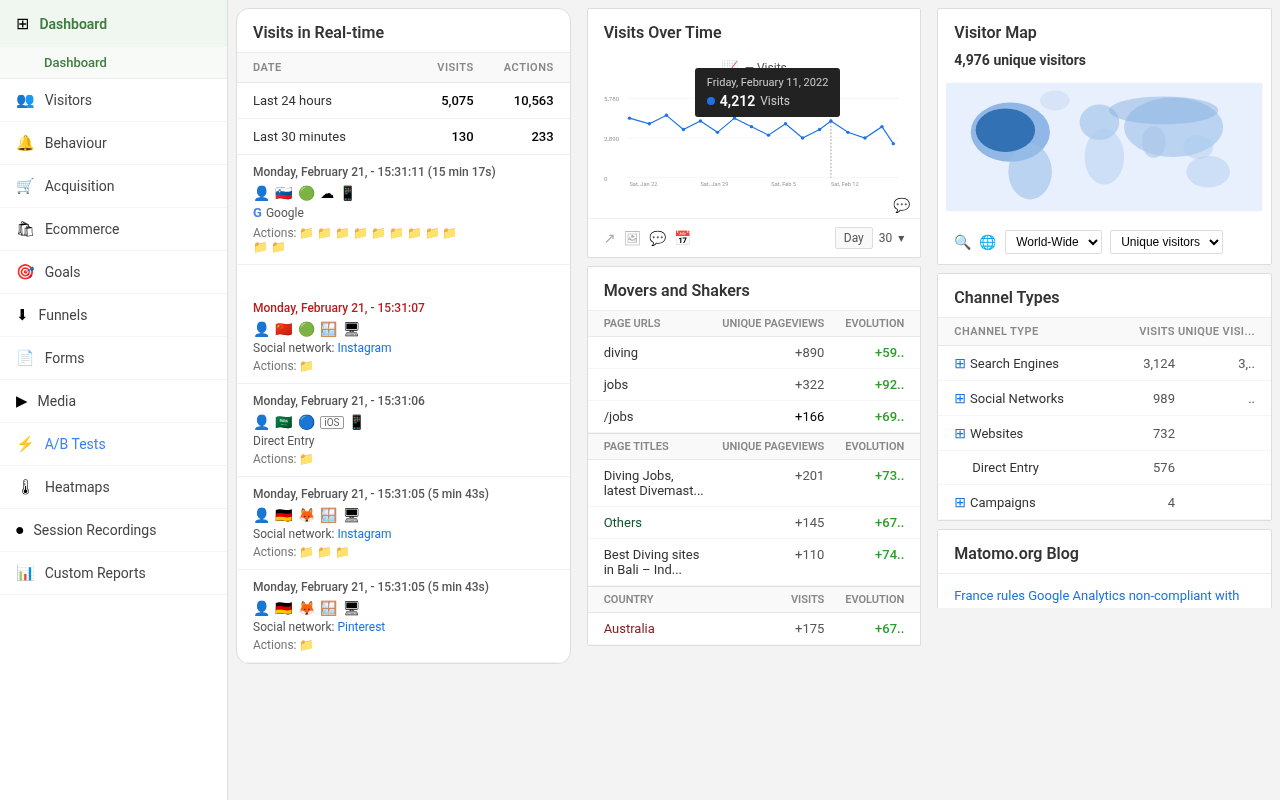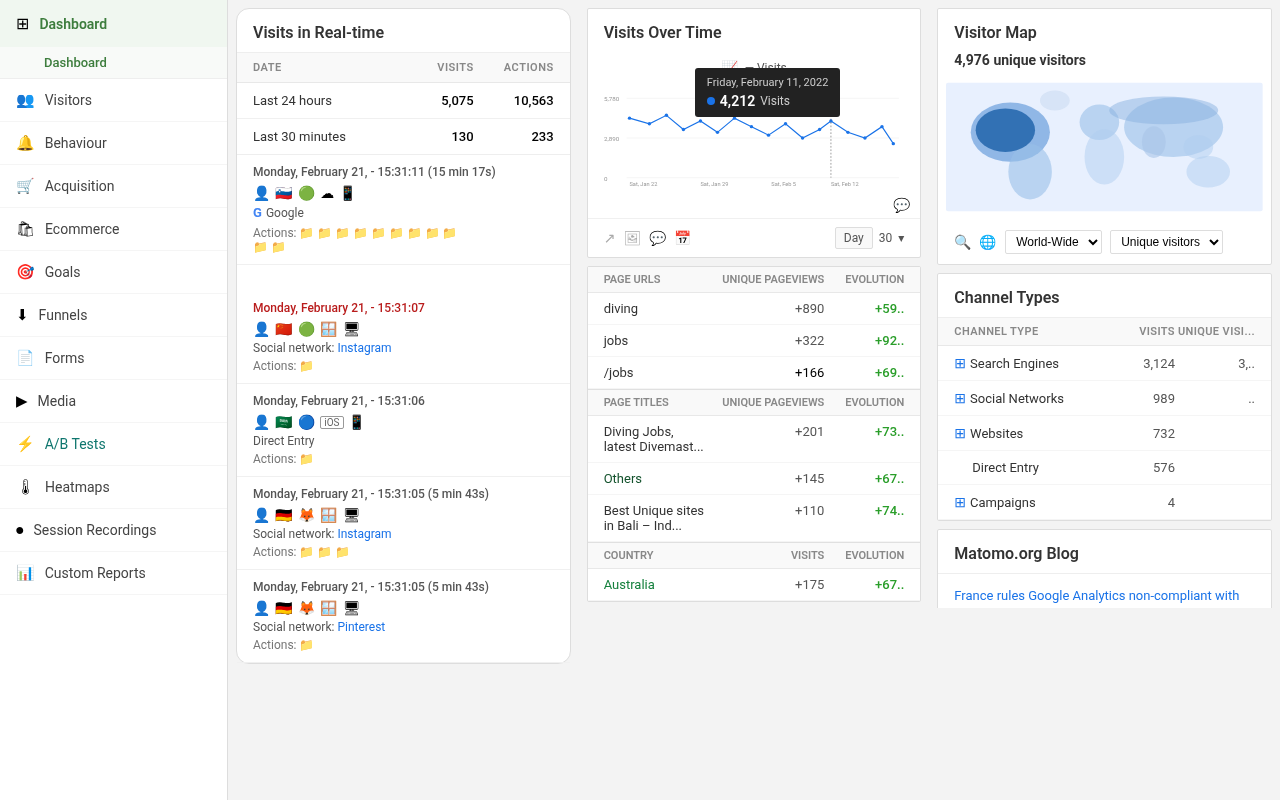--- a/index.html
+++ b/index.html
@@ -47,21 +47,21 @@
     <div style="display:flex;align-items:center;gap:10px;padding:12px 16px;cursor:pointer;border-bottom:1px solid #f5f5f5;">
       <span style="font-size:15px;">📄</span>
       <span style="font-size:14px;color:#444;">Forms</span>
     </div>
     <div style="display:flex;align-items:center;gap:10px;padding:12px 16px;cursor:pointer;border-bottom:1px solid #f5f5f5;">
       <span style="font-size:15px;">▶</span>
       <span style="font-size:14px;color:#444;">Media</span>
     </div>
     <div style="display:flex;align-items:center;gap:10px;padding:12px 16px;cursor:pointer;border-bottom:1px solid #f5f5f5;">
       <span style="font-size:15px;">⚡</span>
-      <span style="font-size:14px;color:#0f766e;">A/B Tests</span>
+      <span style="font-size:14px;color:#3b82f6;">A/B Tests</span>
     </div>
     <div style="display:flex;align-items:center;gap:10px;padding:12px 16px;cursor:pointer;border-bottom:1px solid #f5f5f5;">
       <span style="font-size:15px;">🌡</span>
       <span style="font-size:14px;color:#444;">Heatmaps</span>
     </div>
     <div style="display:flex;align-items:center;gap:10px;padding:12px 16px;cursor:pointer;border-bottom:1px solid #f5f5f5;">
       <span style="font-size:15px;">⏺</span>
       <span style="font-size:14px;color:#444;">Session Recordings</span>
     </div>
     <div style="display:flex;align-items:center;gap:10px;padding:12px 16px;cursor:pointer;border-bottom:1px solid #f5f5f5;">
@@ -233,20 +233,21 @@
           <span style="font-size:14px;color:#aaa;cursor:pointer;">📅</span>
           <div style="margin-left:auto;display:flex;align-items:center;gap:6px;">
             <span style="font-size:12px;color:#555;border:1px solid #ddd;padding:3px 8px;border-radius:2px;cursor:pointer;background:#f9f9f9;">Day</span>
             <span style="font-size:12px;color:#555;">30</span>
             <span style="font-size:12px;color:#555;cursor:pointer;">▾</span>
           </div>
         </div>
       </div>
 
       <div style="background:#fff;border:1px solid #ddd;border-radius:2px;">
+        <div style="font-size:16px;font-weight:600;color:#333;padding:14px 16px 10px;border-bottom:1px solid #eee;">Movers and Shakers</div>
 
         <div style="display:grid;grid-template-columns:1fr 120px 80px;padding:6px 16px;background:#f9f9f9;border-bottom:1px solid #e8e8e8;">
           <span style="font-size:11px;font-weight:600;color:#888;text-transform:uppercase;">PAGE URLS</span>
           <span style="font-size:11px;font-weight:600;color:#888;text-align:right;text-transform:uppercase;">UNIQUE PAGEVIEWS</span>
           <span style="font-size:11px;font-weight:600;color:#888;text-align:right;text-transform:uppercase;">EVOLUTION</span>
         </div>
         <div style="display:grid;grid-template-columns:1fr 120px 80px;padding:8px 16px;border-bottom:1px solid #f5f5f5;">
           <span style="color:#333;">diving</span>
           <span style="text-align:right;color:#555;">+890</span>
           <span style="text-align:right;color:#2a9e2a;font-weight:500;">+59..</span>
@@ -271,32 +272,32 @@
           <span style="color:#333;">Diving Jobs, latest Divemast...</span>
           <span style="text-align:right;color:#555;">+201</span>
           <span style="text-align:right;color:#2a9e2a;font-weight:500;">+73..</span>
         </div>
         <div style="display:grid;grid-template-columns:1fr 120px 80px;padding:8px 16px;border-bottom:1px solid #f5f5f5;">
           <span style="color:#14532d;">Others</span>
           <span style="text-align:right;color:#555;">+145</span>
           <span style="text-align:right;color:#2a9e2a;font-weight:500;">+67..</span>
         </div>
         <div style="display:grid;grid-template-columns:1fr 120px 80px;padding:8px 16px;border-bottom:1px solid #f5f5f5;">
-          <span style="color:#333;">Best Unique sites in Bali – Ind...</span>
+          <span style="color:#333;">Best Diving sites in Bali – Ind...</span>
           <span style="text-align:right;color:#555;">+110</span>
           <span style="text-align:right;color:#2a9e2a;font-weight:500;">+74..</span>
         </div>
 
         <div style="display:grid;grid-template-columns:1fr 120px 80px;padding:6px 16px;background:#f9f9f9;border-bottom:1px solid #e8e8e8;border-top:1px solid #e0e0e0;">
           <span style="font-size:11px;font-weight:600;color:#888;text-transform:uppercase;">COUNTRY</span>
           <span style="font-size:11px;font-weight:600;color:#888;text-align:right;text-transform:uppercase;">VISITS</span>
           <span style="font-size:11px;font-weight:600;color:#888;text-align:right;text-transform:uppercase;">EVOLUTION</span>
         </div>
         <div style="display:grid;grid-template-columns:1fr 120px 80px;padding:8px 16px;border-bottom:1px solid #f5f5f5;">
-          <span style="color:#15803d;">Australia</span>
+          <span style="color:#7f1d1d;">Australia</span>
           <span style="text-align:right;color:#555;">+175</span>
           <span style="text-align:right;color:#2a9e2a;font-weight:500;">+67..</span>
         </div>
       </div>
     </div>
 
     <div style="padding:8px;overflow-y:auto;height:608px;">
 
       <div style="background:#fff;border:1px solid #ddd;border-radius:2px;margin-bottom:8px;">
         <div style="font-size:16px;font-weight:600;color:#333;padding:14px 16px 6px;">Visitor Map</div>

